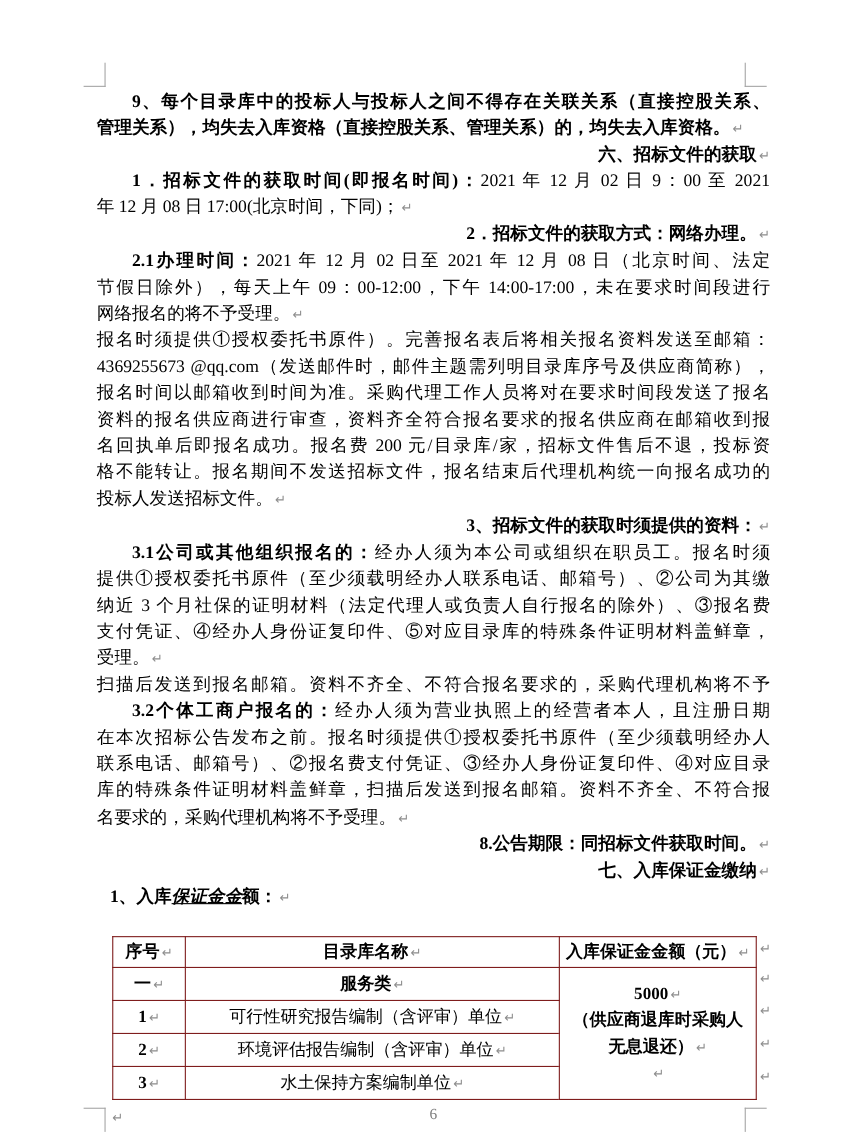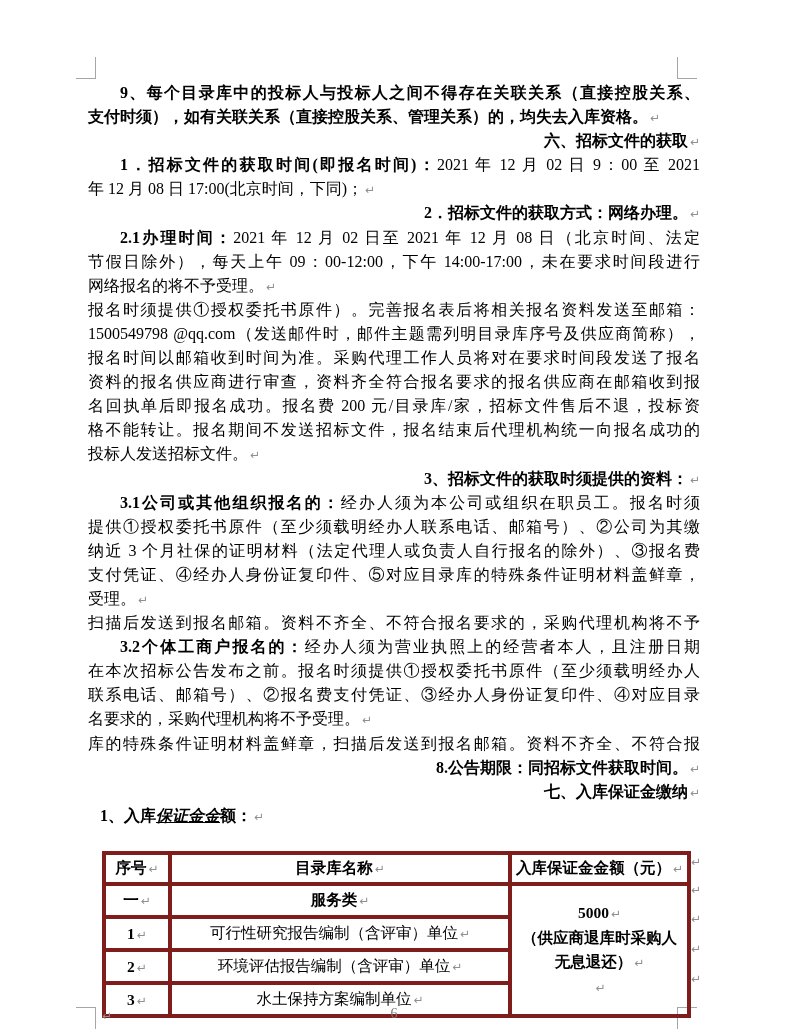--- a/index.html
+++ b/index.html
@@ -18,21 +18,21 @@
   .line{height:24.1px;overflow:visible;}
   .just{text-align:justify;text-align-last:justify;}
   .ind{text-indent:32px;text-align:right;}
   .ind1{text-indent:12px;}
   .b{font-weight:bold;}
   .u{text-decoration:underline;font-style:italic;}
   .pilcrow{color:#8f8f8f;font-family:"DejaVu Sans",sans-serif;font-size:12px;margin-left:2px;font-weight:normal;}
   
   .tablewrap{position:absolute;left:102px;top:851px;width:620px;}
   table.deposit{border-collapse:collapse;width:585px;table-layout:fixed;font-size:15.5px;}
-  table.deposit th,table.deposit td{border:4px solid #7f1d1d;padding:0;text-align:center;vertical-align:middle;}
+  table.deposit th,table.deposit td{border:1px solid #7f1d1d;padding:0;text-align:center;vertical-align:middle;}
   table.deposit th{font-weight:bold;height:27px;}
   table.deposit td{height:29px;font-weight:normal;}
   table.deposit td.idx{font-weight:bold;}
   table.deposit tr.boldrow td{font-weight:bold;}
   td.merged{font-weight:bold;line-height:24px;border-bottom:1px dashed #b5b5b5;}
   .ext-pilcrow{position:absolute;color:#8f8f8f;font-family:"DejaVu Sans",sans-serif;font-size:12px;}
   
   .pagenum{position:absolute;left:0;right:0;top:1006px;text-align:center;font-size:14px;color:#7d7d7d;}
 </style>
 </head>
@@ -40,47 +40,47 @@
 
 <div class="page">
 
   <div class="crop crop-tl"></div>
   <div class="crop crop-tr"></div>
   <div class="crop crop-bl"></div>
   <div class="crop crop-br"></div>
 
   <div class="doc">
       <div class="line just ind"><span class="b">9、每个目录库中的投标人与投标人之间不得存在关联关系（直接控股关系、</span></div>
-      <div class="line"><span class="b">支付时须），如有关联关系（直接控股关系、管理关系）的，均失去入库资格。</span><span class="pilcrow">↵</span></div>
+      <div class="line"><span class="b">管理关系），均失去入库资格（直接控股关系、管理关系）的，均失去入库资格。</span><span class="pilcrow">↵</span></div>
       <div class="line ind"><span class="b">六、招标文件的获取</span><span class="pilcrow">↵</span></div>
       <div class="line just ind"><span class="b">1．招标文件的获取时间(即报名时间)：</span><span>2021 年 12 月 02 日 9：00 至 2021</span></div>
       <div class="line"><span>年 12 月 08 日 17:00(北京时间，下同)；</span><span class="pilcrow">↵</span></div>
       <div class="line ind"><span class="b">2．招标文件的获取方式：网络办理。</span><span class="pilcrow">↵</span></div>
       <div class="line just ind"><span class="b">2.1办理时间：</span><span>2021 年 12 月 02 日至 2021 年 12 月 08 日（北京时间、法定</span></div>
       <div class="line just"><span>节假日除外），每天上午 09：00-12:00，下午 14:00-17:00，未在要求时间段进行</span></div>
       <div class="line"><span>网络报名的将不予受理。</span><span class="pilcrow">↵</span></div>
       <div class="line just"><span>报名时须提供①授权委托书原件）。完善报名表后将相关报名资料发送至邮箱：</span></div>
-      <div class="line just"><span>1500549798 @qq.com（发送邮件时，邮件主题需列明目录库序号及供应商简称），</span></div>
+      <div class="line just"><span>4369255673 @qq.com（发送邮件时，邮件主题需列明目录库序号及供应商简称），</span></div>
       <div class="line just"><span>报名时间以邮箱收到时间为准。采购代理工作人员将对在要求时间段发送了报名</span></div>
       <div class="line just"><span>资料的报名供应商进行审查，资料齐全符合报名要求的报名供应商在邮箱收到报</span></div>
       <div class="line just"><span>名回执单后即报名成功。报名费 200 元/目录库/家，招标文件售后不退，投标资</span></div>
       <div class="line just"><span>格不能转让。报名期间不发送招标文件，报名结束后代理机构统一向报名成功的</span></div>
       <div class="line"><span>投标人发送招标文件。</span><span class="pilcrow">↵</span></div>
       <div class="line ind"><span class="b">3、招标文件的获取时须提供的资料：</span><span class="pilcrow">↵</span></div>
       <div class="line just ind"><span class="b">3.1公司或其他组织报名的：</span><span>经办人须为本公司或组织在职员工。报名时须</span></div>
       <div class="line just"><span>提供①授权委托书原件（至少须载明经办人联系电话、邮箱号）、②公司为其缴</span></div>
       <div class="line just"><span>纳近 3 个月社保的证明材料（法定代理人或负责人自行报名的除外）、③报名费</span></div>
       <div class="line just"><span>支付凭证、④经办人身份证复印件、⑤对应目录库的特殊条件证明材料盖鲜章，</span></div>
       <div class="line"><span>受理。</span><span class="pilcrow">↵</span></div>
       <div class="line just"><span>扫描后发送到报名邮箱。资料不齐全、不符合报名要求的，采购代理机构将不予</span></div>
       <div class="line just ind"><span class="b">3.2个体工商户报名的：</span><span>经办人须为营业执照上的经营者本人，且注册日期</span></div>
       <div class="line just"><span>在本次招标公告发布之前。报名时须提供①授权委托书原件（至少须载明经办人</span></div>
       <div class="line just"><span>联系电话、邮箱号）、②报名费支付凭证、③经办人身份证复印件、④对应目录</span></div>
+      <div class="line just"><span>库的特殊条件证明材料盖鲜章，扫描后发送到报名邮箱。资料不齐全、不符合报</span></div>
       <div class="line"><span>名要求的，采购代理机构将不予受理。</span><span class="pilcrow">↵</span></div>
-      <div class="line just"><span>库的特殊条件证明材料盖鲜章，扫描后发送到报名邮箱。资料不齐全、不符合报</span></div>
       <div class="line ind"><span class="b">8.公告期限：同招标文件获取时间。</span><span class="pilcrow">↵</span></div>
       <div class="line ind"><span class="b">七、入库保证金缴纳</span><span class="pilcrow">↵</span></div>
       <div class="line ind1"><span class="b">1、入库</span><span class="b u">保证金金</span><span class="b">额：</span><span class="pilcrow">↵</span></div>
     </div>
 
   <div class="tablewrap">
     <table class="deposit">
       <colgroup>
           <col style="width:66px">
           <col style="width:340px">

